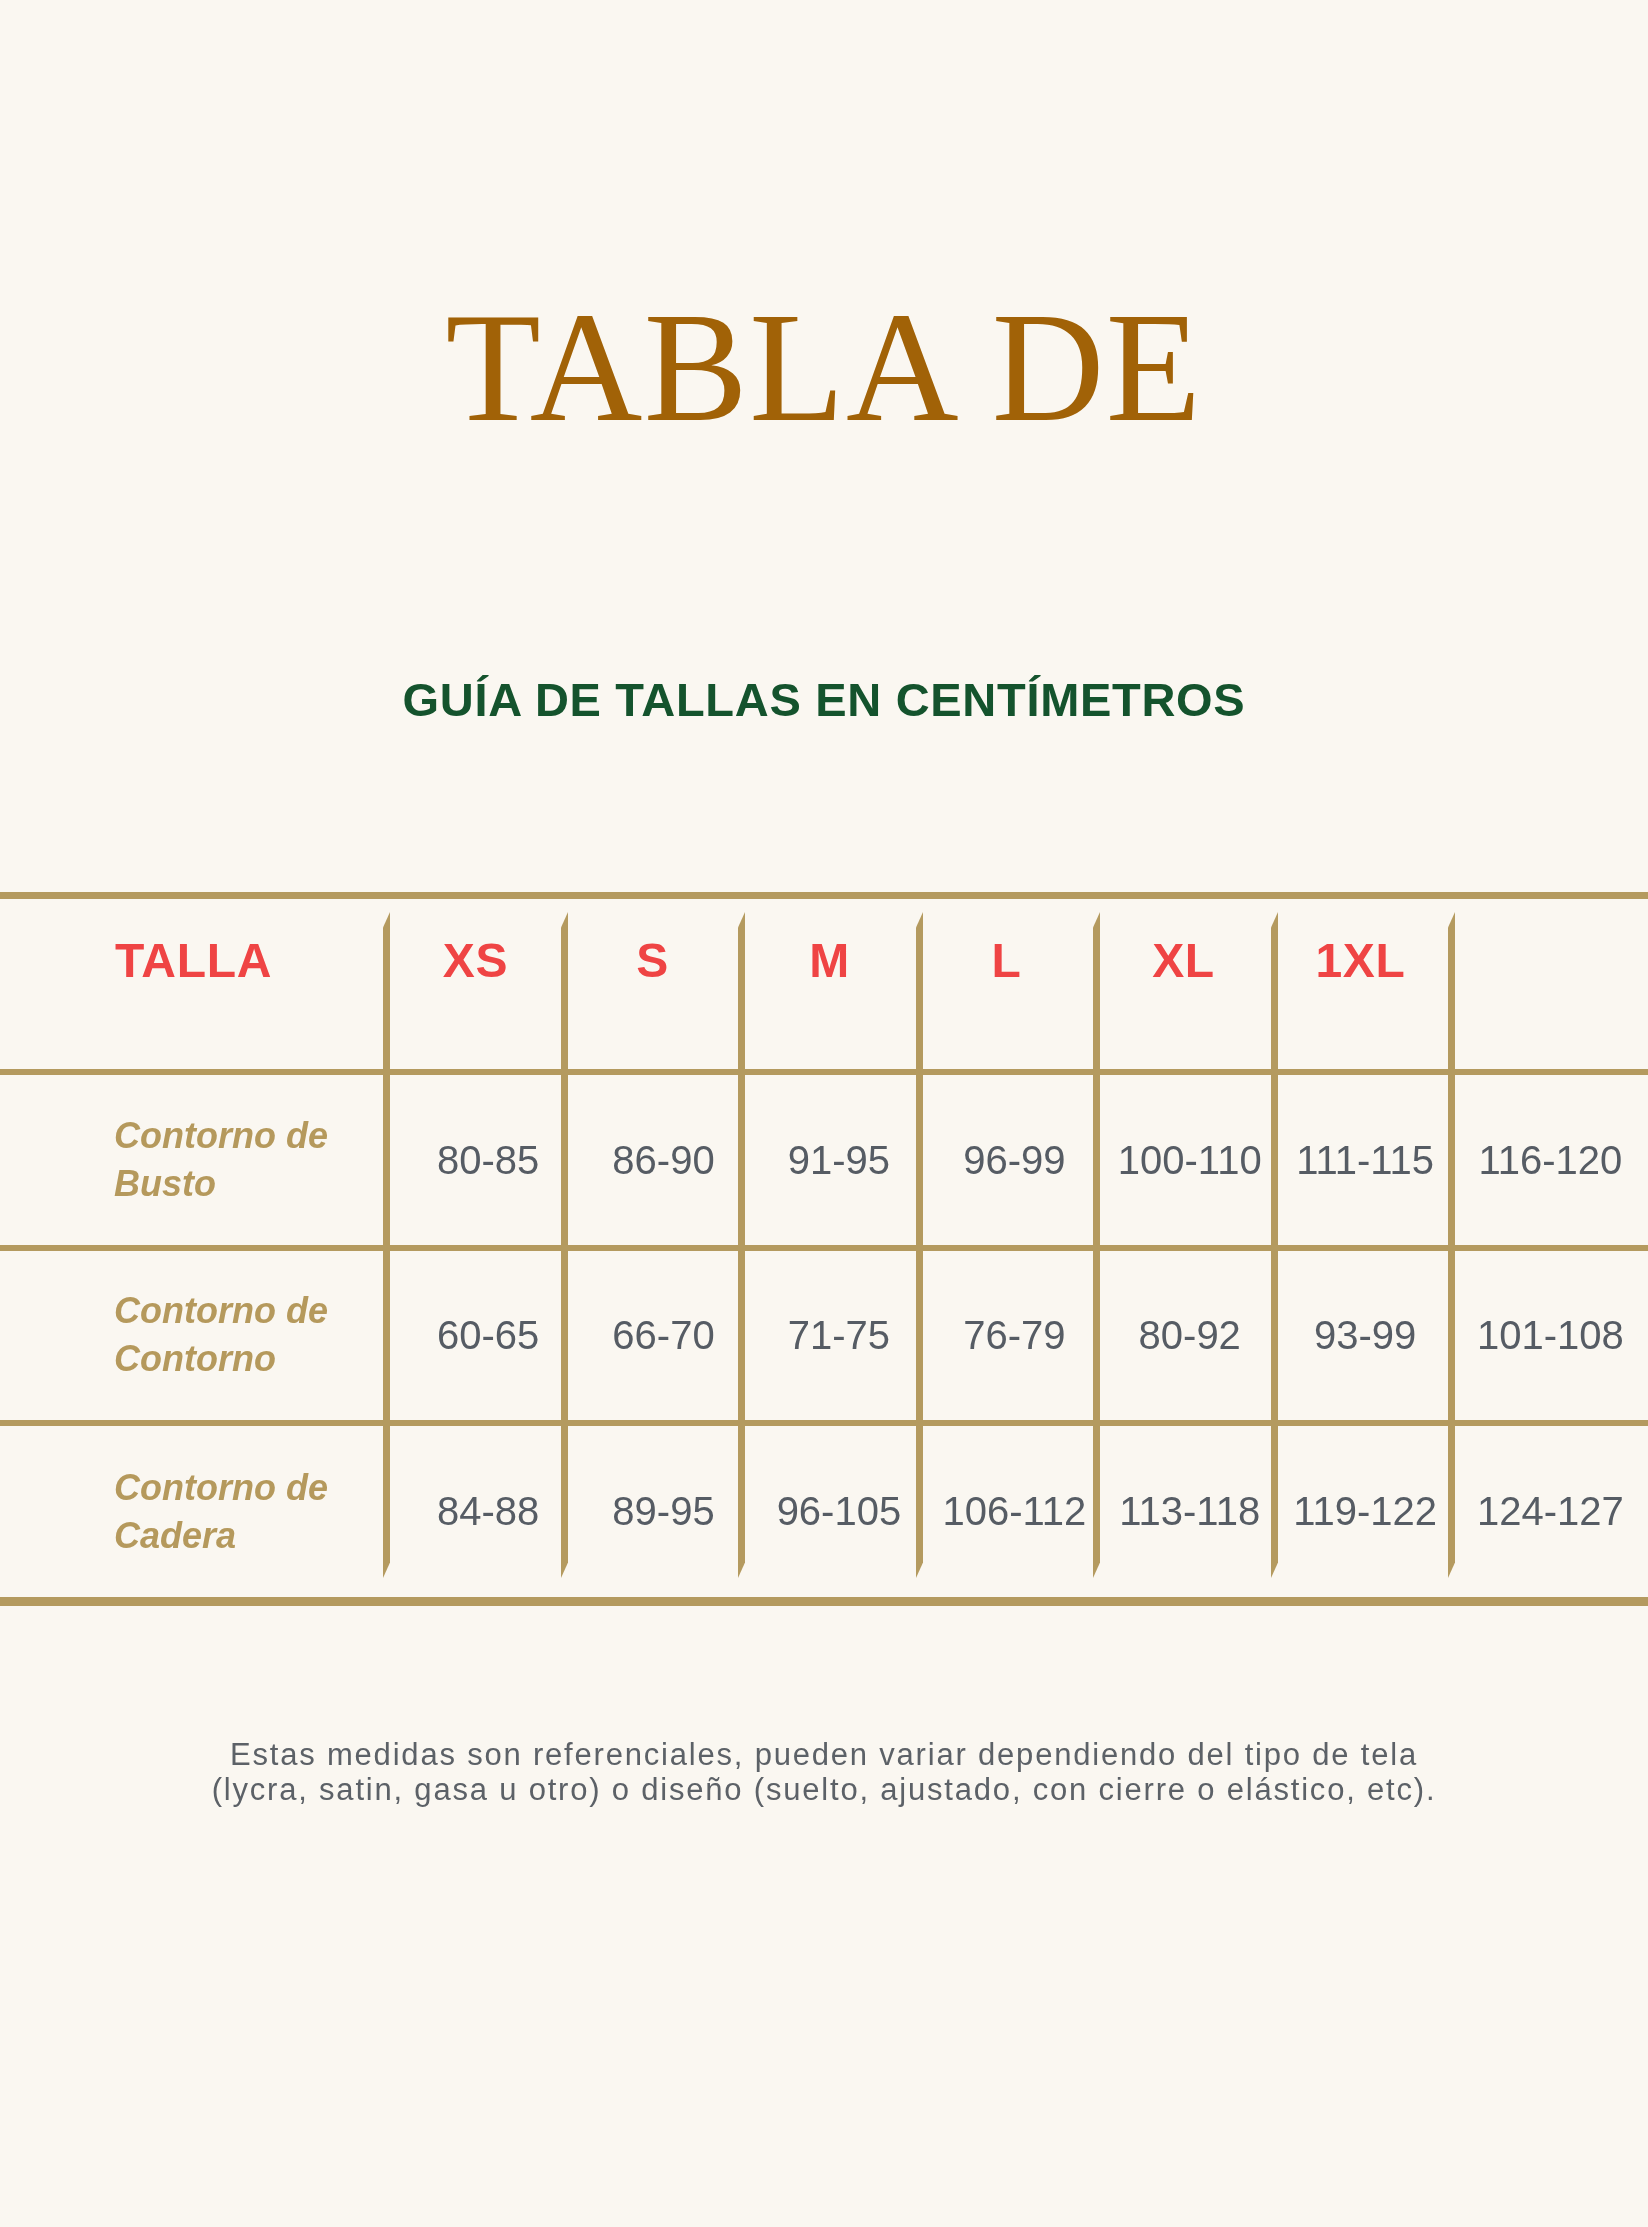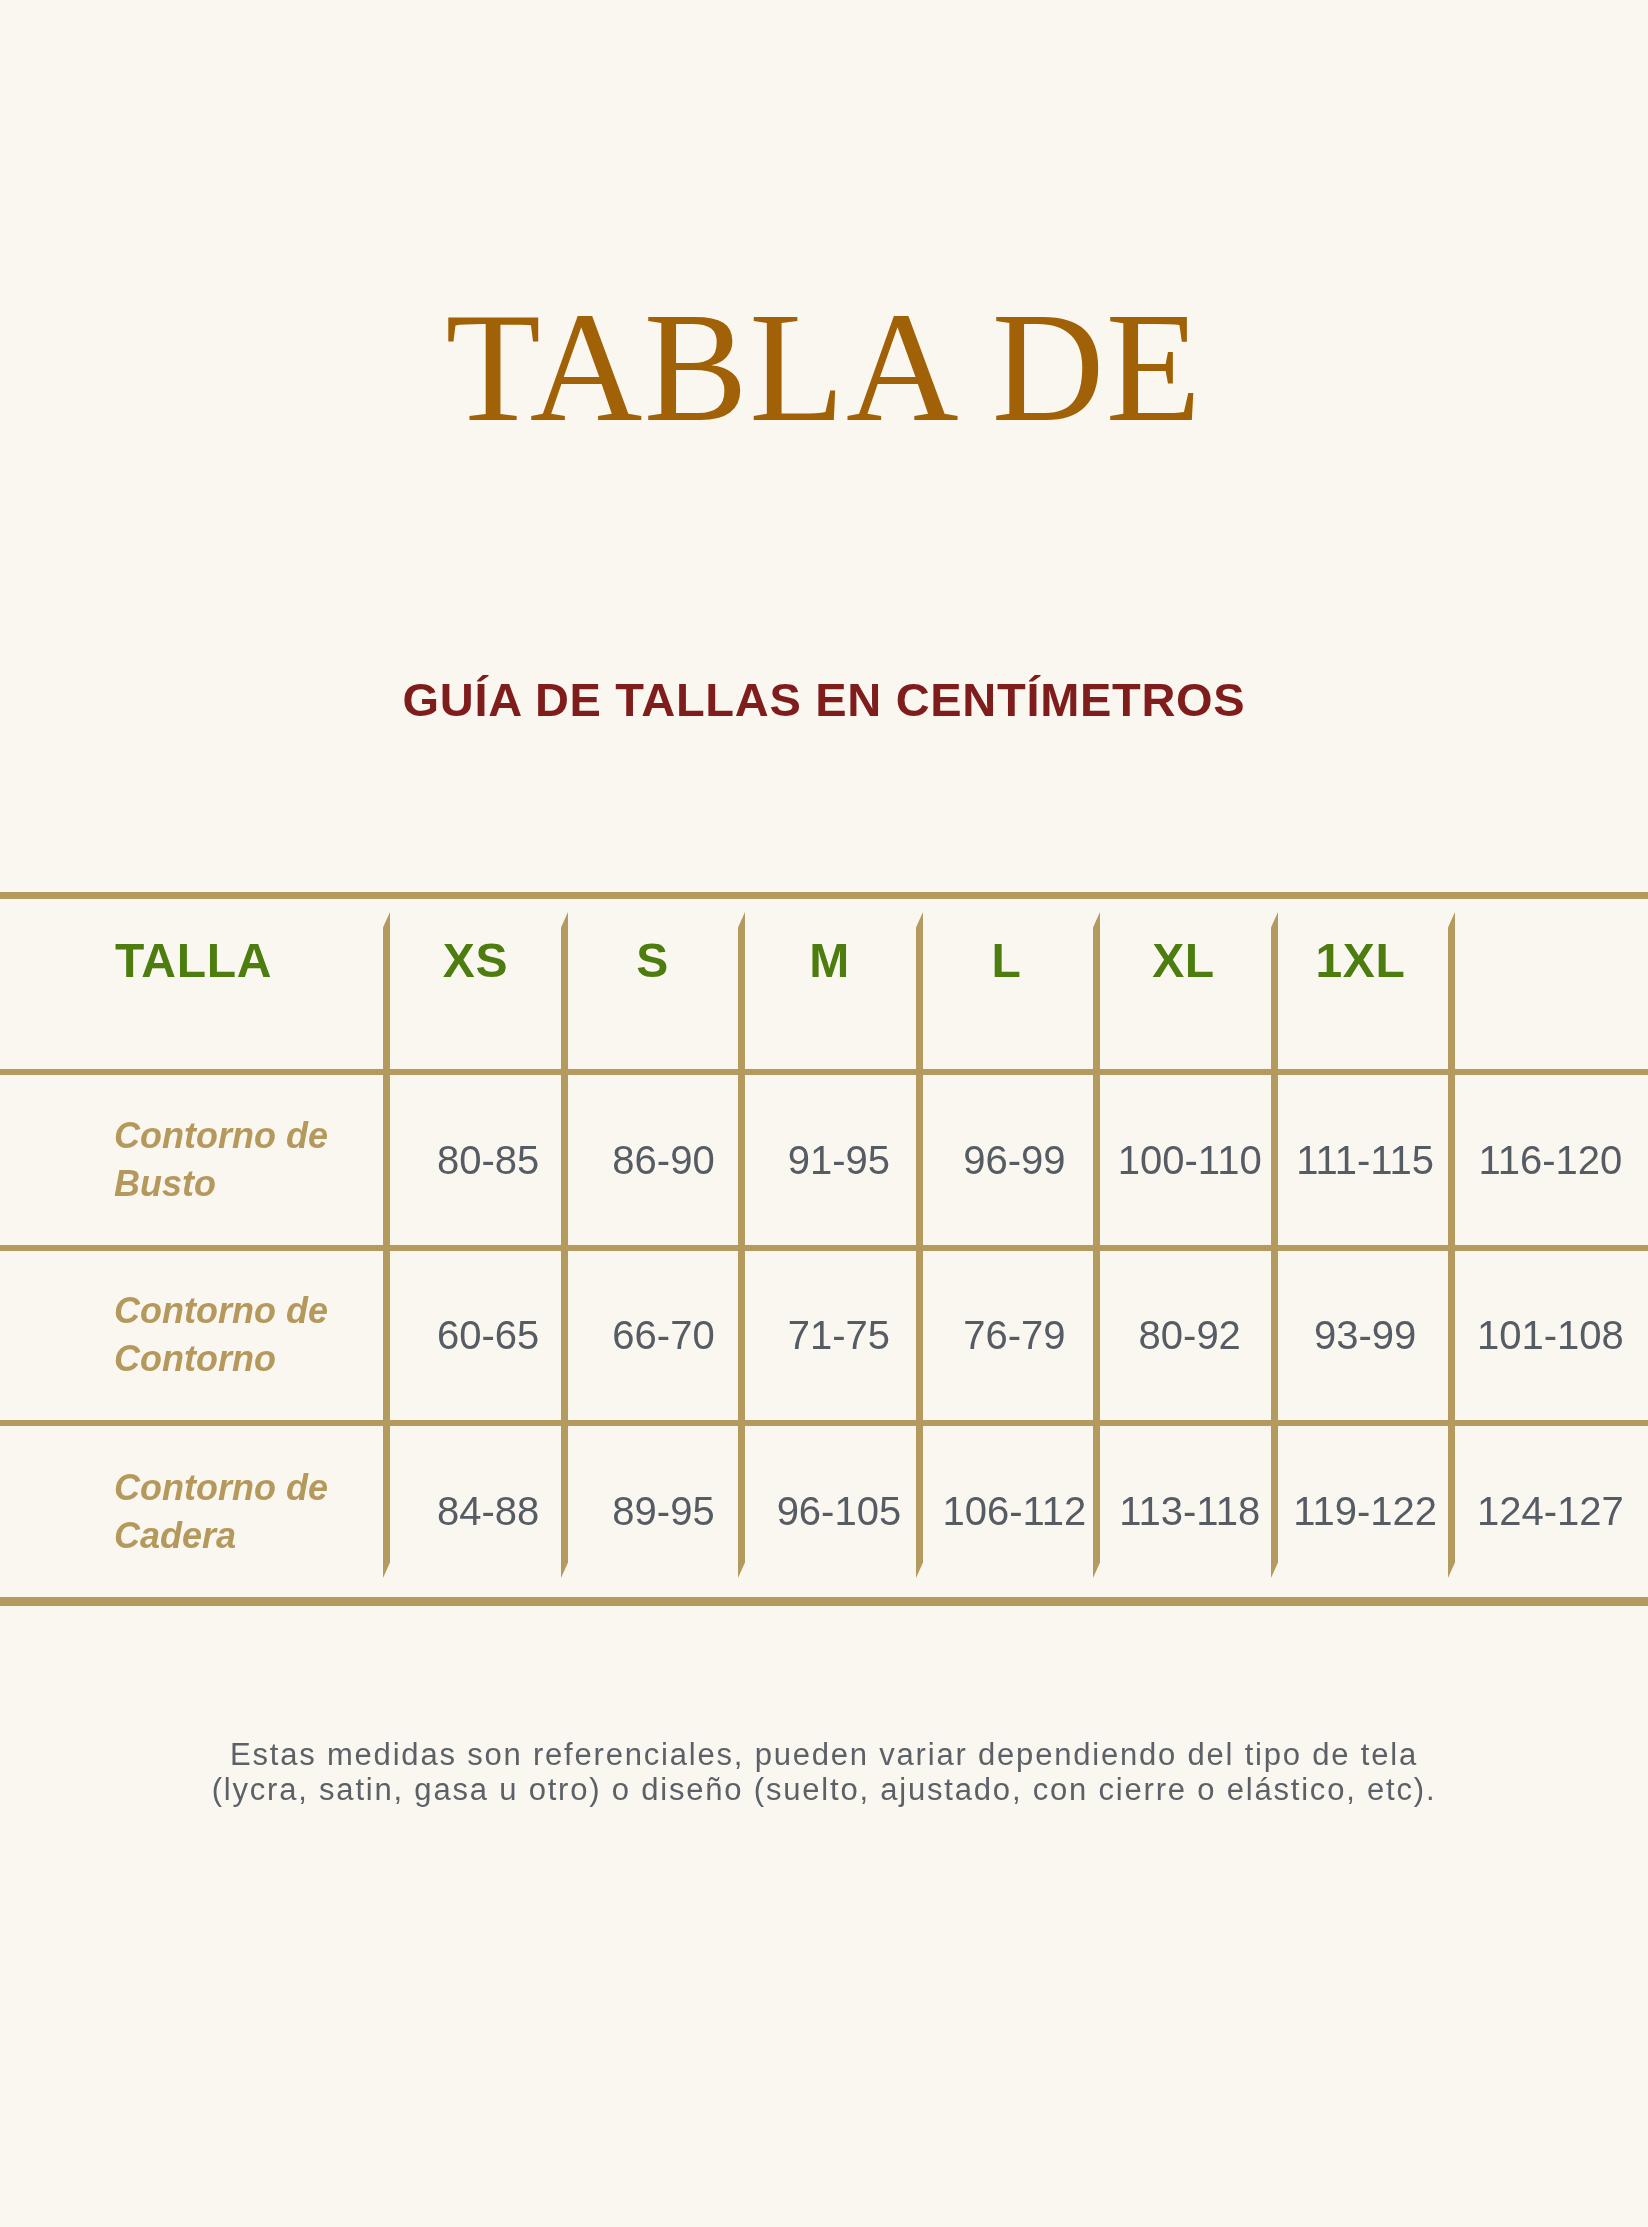--- a/index.html
+++ b/index.html
@@ -34,21 +34,21 @@
   
   .subtitle {
     position: absolute;
     top: 672px;
     left: 0;
     width: 100%;
     text-align: center;
     font-size: 47px;
     font-weight: bold;
     letter-spacing: 0.7px;
-    color: #7f1d1d;
+    color: #14532d;
   }
 
   
   .hline {
     position: absolute;
     left: 0;
     width: 100%;
     background: #b49a5f;
   }
   .hline.top    { top: 892px; height: 7px; }
@@ -84,21 +84,21 @@
   .cell.c1, .cell.c2, .cell.c3, .cell.c4, .cell.c5, .cell.c6 { width: 177px; }
   .cell.c7 { width: 197px; }
 
   .header-row { top: 892px; height: 177px; }
   .header-row .cell span {
     position: relative;
     top: -20px;
     font-size: 48px;
     font-weight: bold;
     letter-spacing: 0.7px;
-    color: #4d7c0f;
+    color: #ef4444;
     text-align: center;
   }
 
   .data-row-1 { top: 1075px; height: 170px; }
   .data-row-2 { top: 1250px; height: 170px; }
   .data-row-3 { top: 1426px; height: 171px; }
 
   .cell.label-cell {
     justify-content: flex-start;
     padding-left: 98px;

